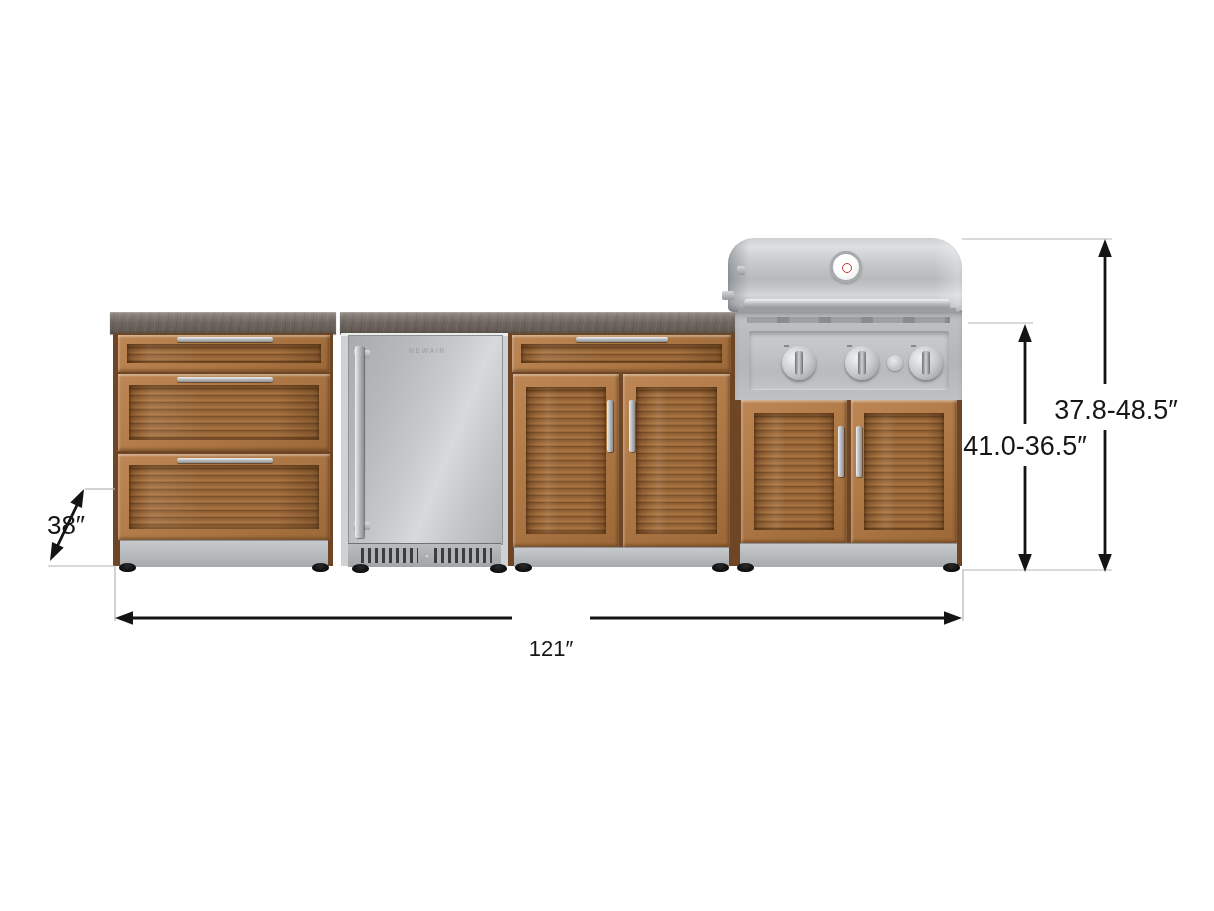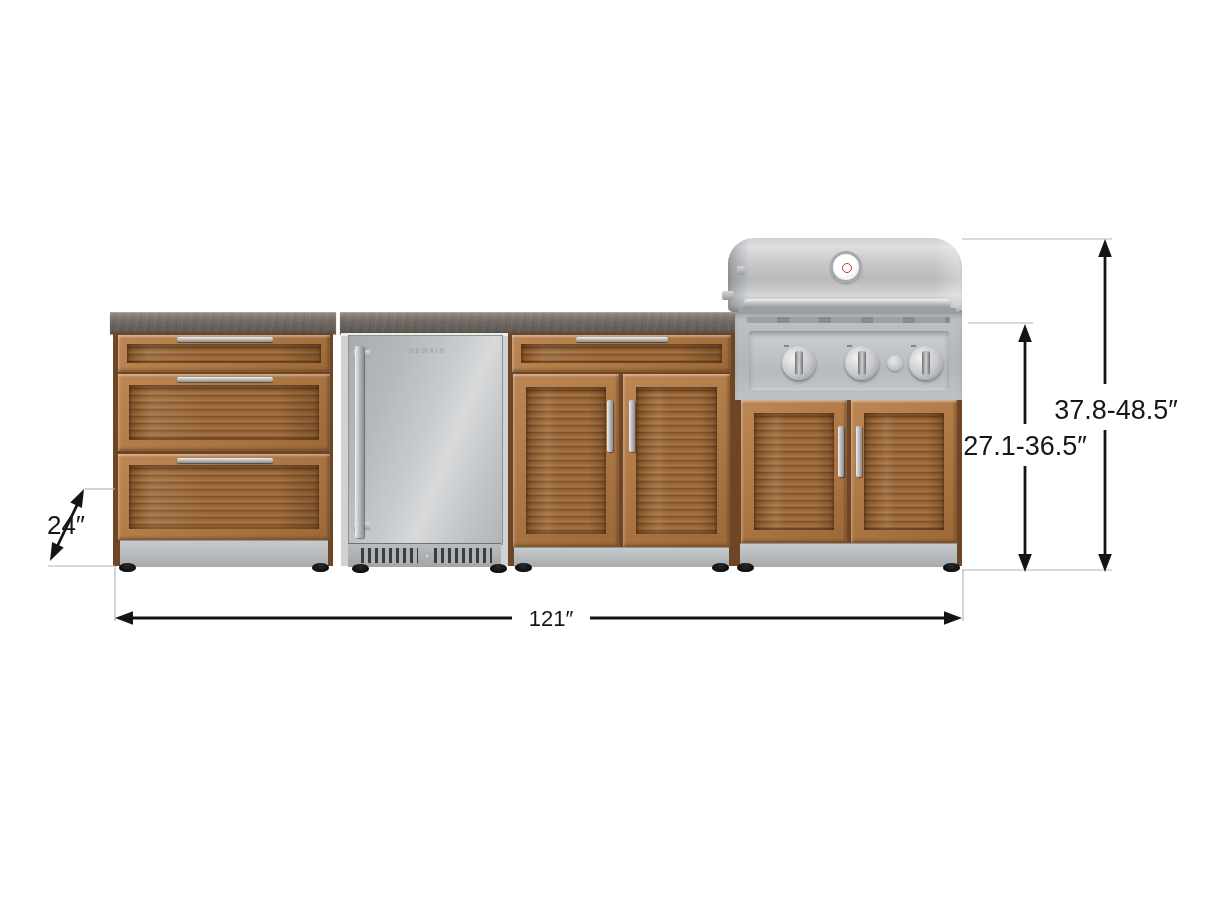--- a/index.html
+++ b/index.html
@@ -218,18 +218,18 @@
       <polygon points="1025,324 1018.2,342 1031.8,342" stroke="none"></polygon>
       <polygon points="1025,572 1018.2,554 1031.8,554" stroke="none"></polygon>
     </g>
     <g stroke="#141414" stroke-width="2.8" fill="#141414">
       <line x1="56" y1="549" x2="78" y2="503"></line>
       <polygon points="84,489 81.9,508 70.3,502.4" stroke="none"></polygon>
       <polygon points="50,561 63.7,547.6 52.1,542" stroke="none"></polygon>
     </g>
   </svg>
 
-  <div class="dim-label f26" style="left:38px;top:510px;width:56px;">24″</div>
-  <div class="dim-label f22" style="left:511px;top:606px;width:80px;">121″</div>
-  <div class="dim-label f27" style="left:957px;top:431px;width:136px;">27.1-36.5″</div>
+  <div class="dim-label f26" style="left:38px;top:510px;width:56px;">38″</div>
+  <div class="dim-label f22" style="left:511px;top:636px;width:80px;">121″</div>
+  <div class="dim-label f27" style="left:957px;top:431px;width:136px;">41.0-36.5″</div>
   <div class="dim-label f27" style="left:1048px;top:395px;width:136px;">37.8-48.5″</div>
 
 </div>
 
 </body></html>

